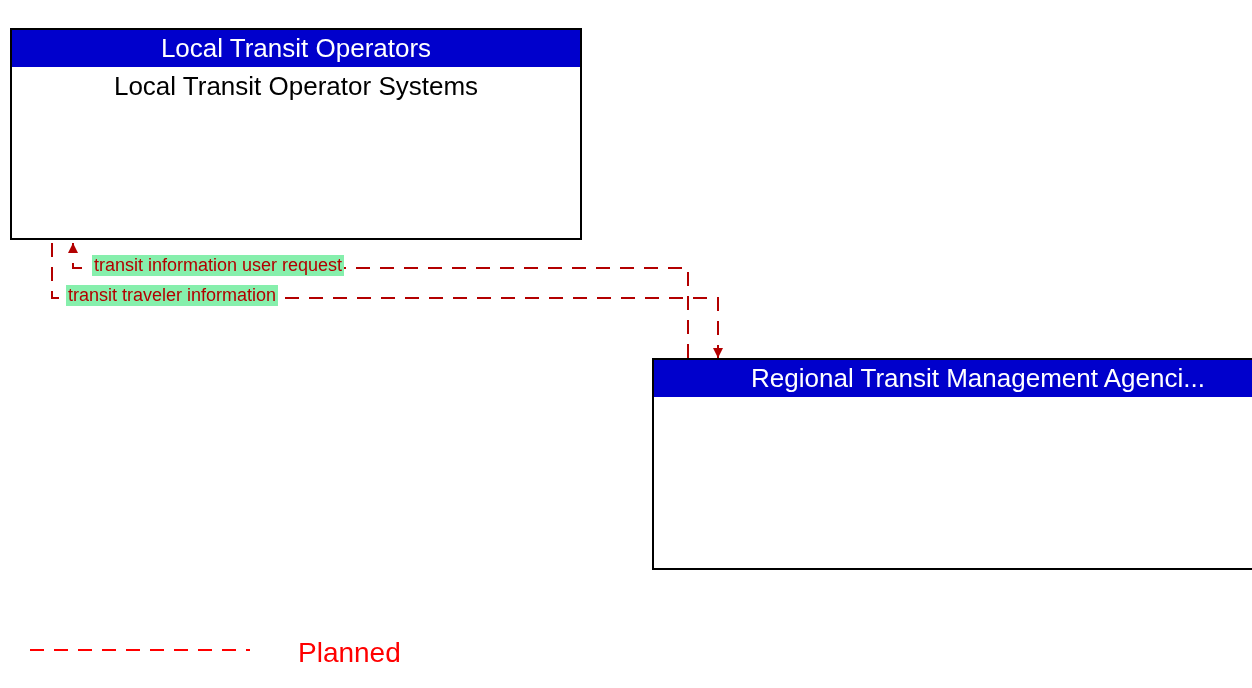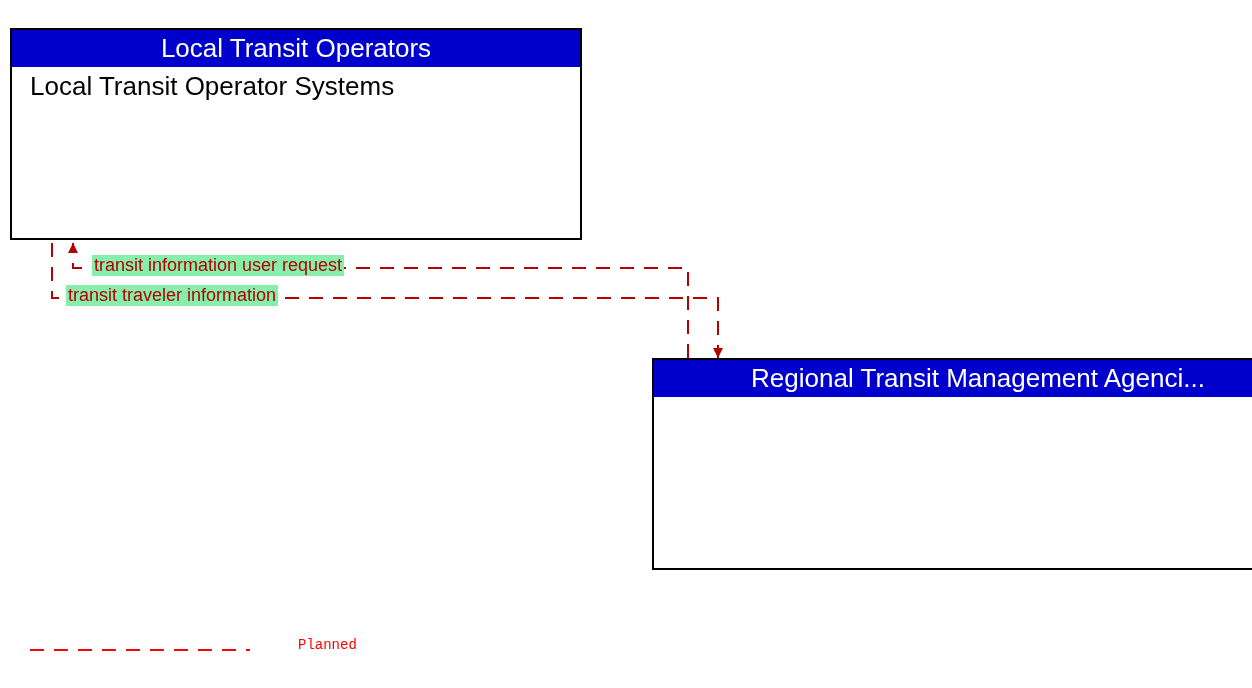--- a/index.html
+++ b/index.html
@@ -22,36 +22,36 @@
     background: #0000cc;
     color: #fff;
     font-size: 26px;
     text-align: center;
     padding: 3px 4px;
     white-space: nowrap;
     overflow: hidden;
   }
   .box-body {
     font-size: 26px;
+    text-align: center;
     padding: 4px 18px;
     color: #000;
   }
   .flow-label {
     position: absolute;
     color: #b30000;
     font-size: 18px;
     white-space: nowrap;
     background: #86efac;
     padding: 0 2px;
   }
   .legend-label {
     position: absolute;
     color: #ff0000;
-    font-size: 14px;
-    font-family: Liberation Mono, monospace;
+    font-size: 28px;
   }
   svg.lines {
     position: absolute;
     left: 0;
     top: 0;
     width: 1252px;
     height: 688px;
     pointer-events: none;
   }
 </style>

